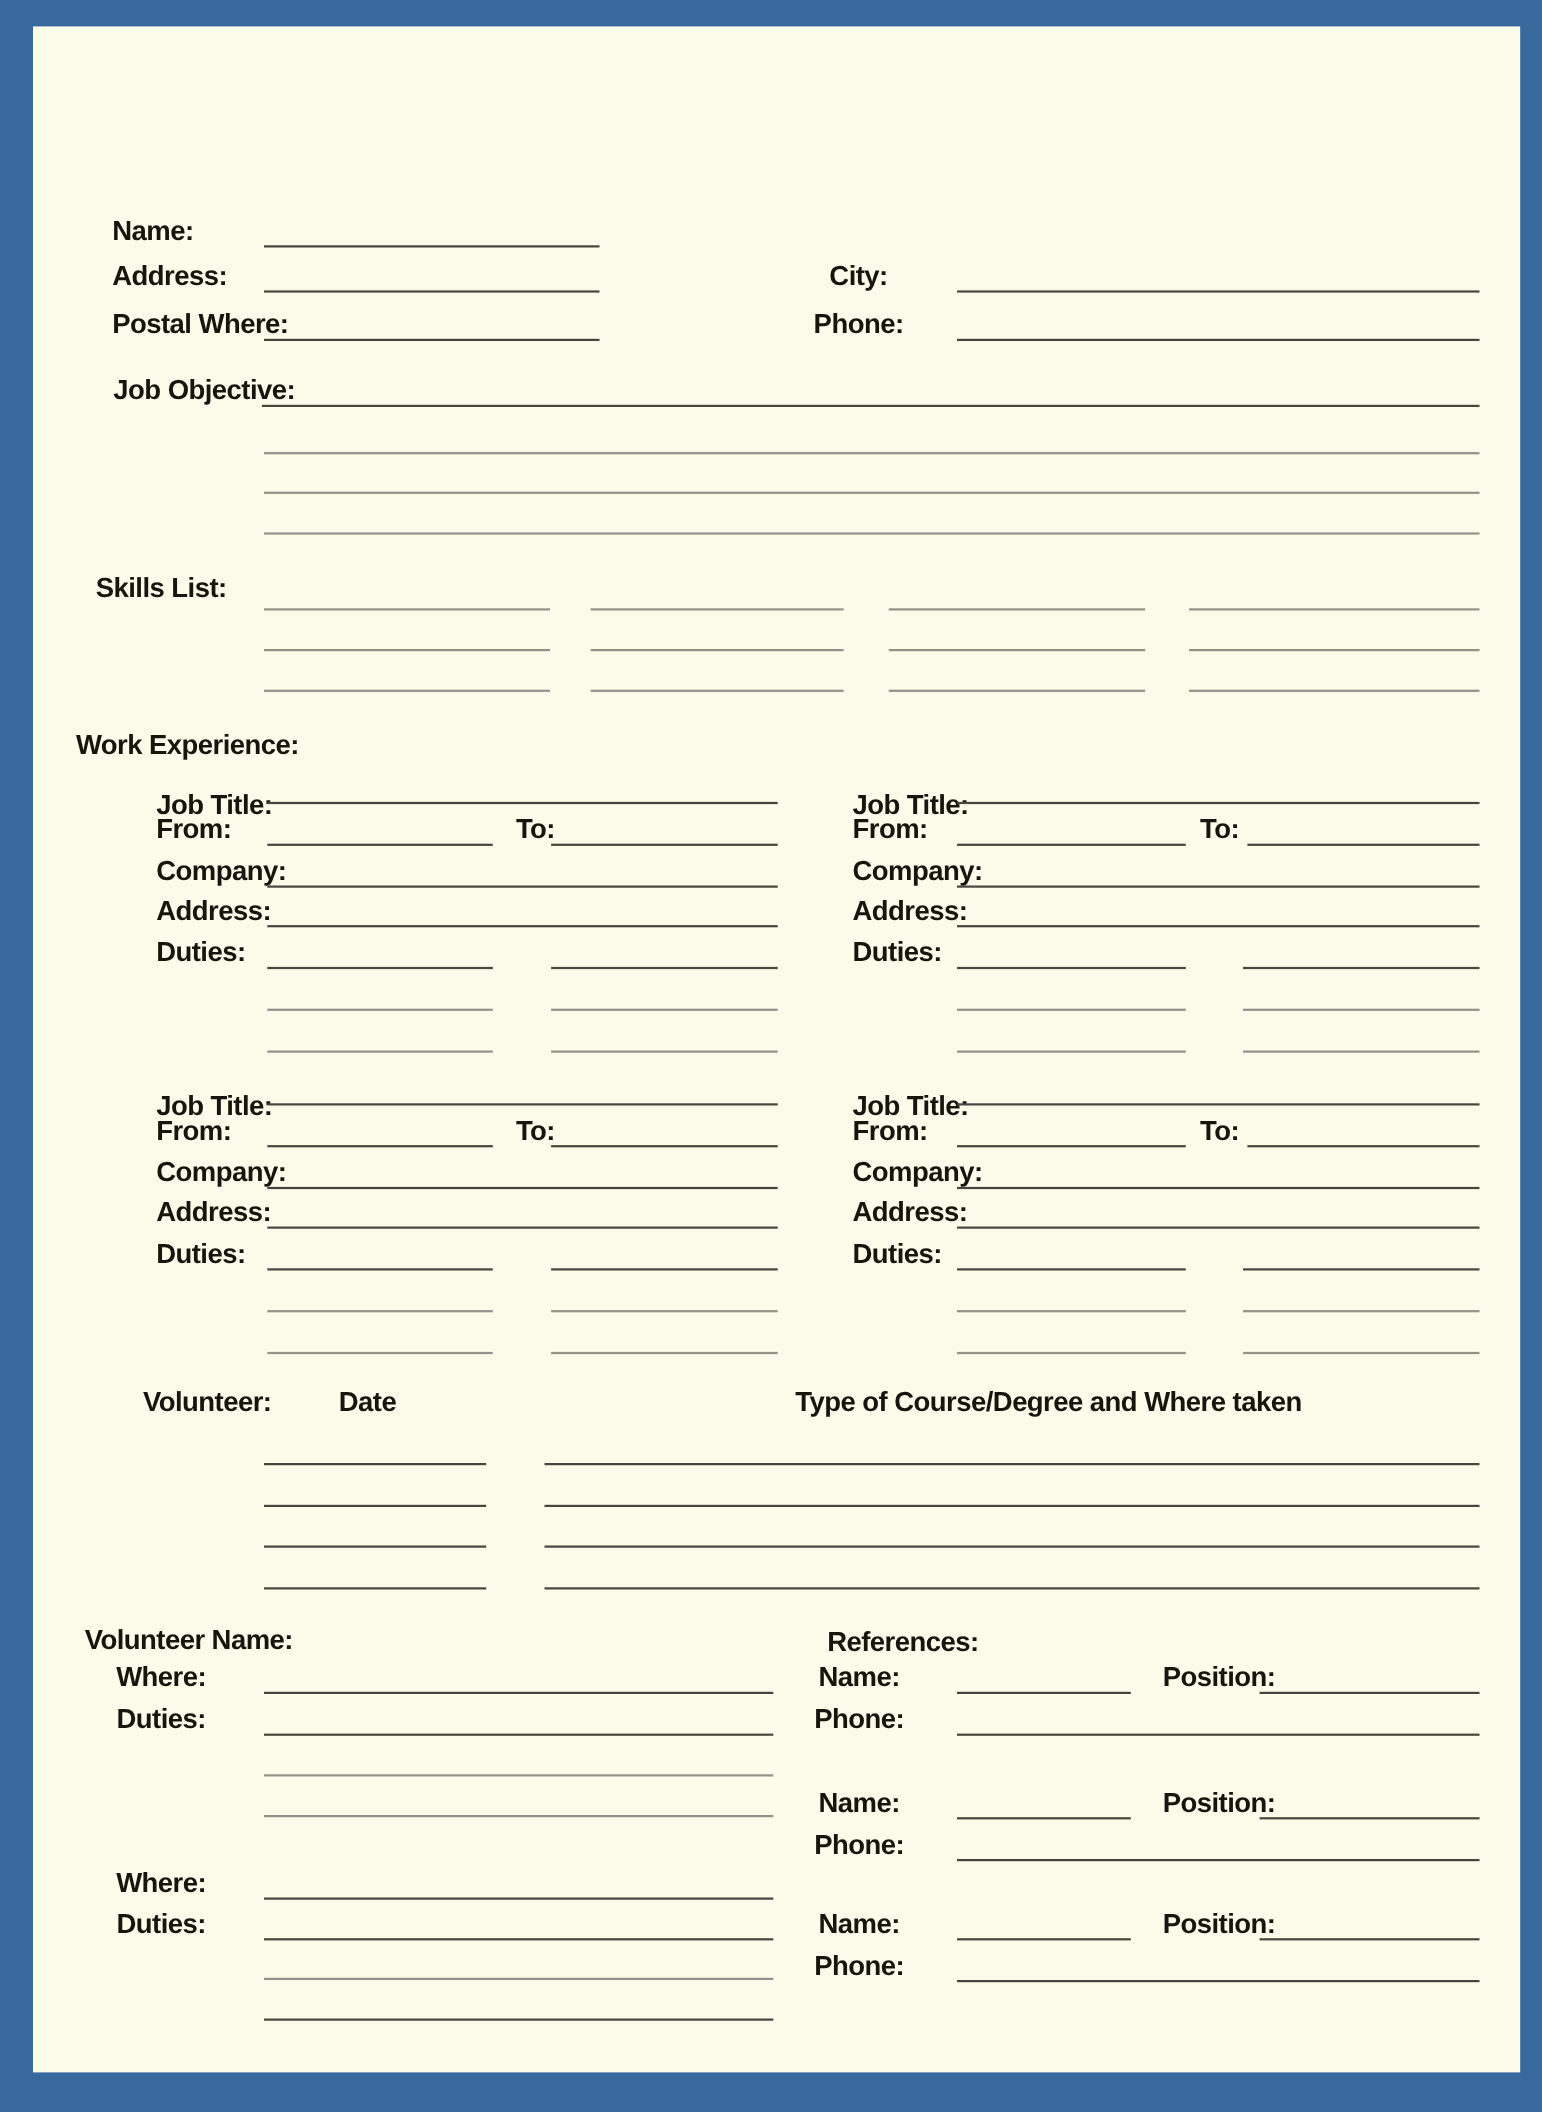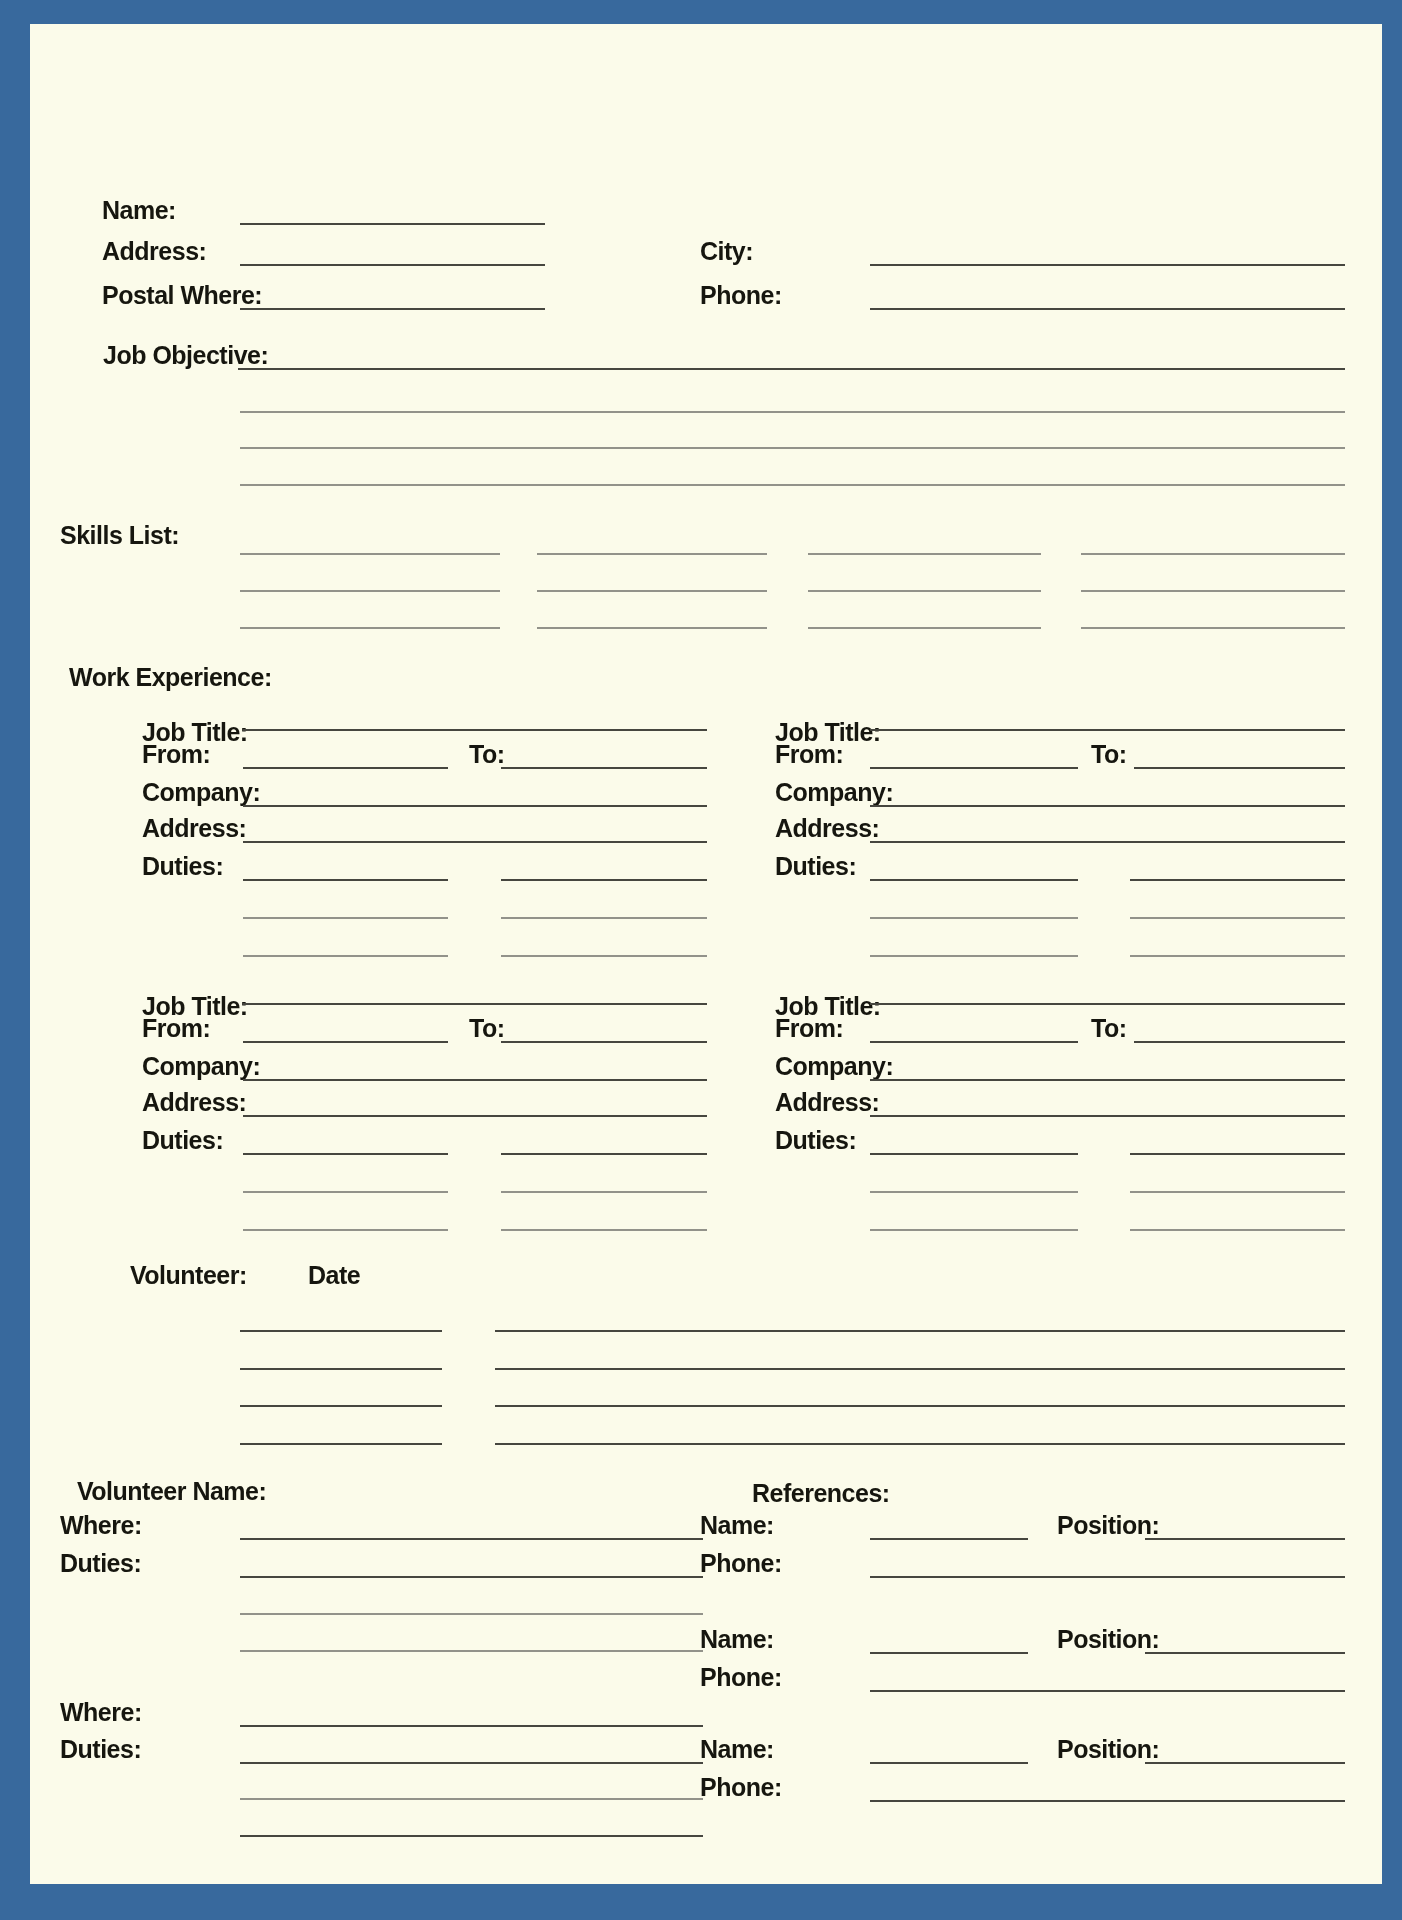--- a/index.html
+++ b/index.html
@@ -3,21 +3,21 @@
 <meta charset="utf-8">
 <style>
   html,body{margin:0;padding:0;background:#38699d;}
   #page{position:relative;width:1402px;height:1920px;background:#38699d;
         font-family:"Liberation Sans",sans-serif;}
   #sheet{position:absolute;left:30px;top:24px;width:1352px;height:1860px;background:#fbfbea;}
   .title{position:absolute;left:0;top:36px;width:1402px;text-align:center;
          font:700 74px/1.05 "Liberation Sans",sans-serif;letter-spacing:-2px;color:#2e68a0;}
   .lbl{position:absolute;font:700 25px/1.1 "Liberation Sans",sans-serif;color:#16160f;
        white-space:nowrap;letter-spacing:-0.5px;}
-  .rlbl{text-align:left;}
+  .rlbl{text-align:center;}
   .line{position:absolute;height:2px;background:#46463f;}
   .line.lt{background:#92928a;}
   .jobblock{position:absolute;left:0;width:1402px;height:290px;}
   .jobblock .l0{top:20px}.jobblock .l1{top:42px}.jobblock .l2{top:80px}
   .jobblock .l3{top:116px}.jobblock .l4{top:154px}
   .jobblock .r0{top:30px}.jobblock .r1{top:68px}.jobblock .r2{top:106px}
   .jobblock .r3{top:142px}.jobblock .r4{top:180px}.jobblock .r5{top:218px}.jobblock .r6{top:256px}
   .Llbl{left:142px}.Lline{left:243px;width:464px}.Lfrom{left:243px;width:205px}
   .LtoLbl{left:469px}.Ltoline{left:501px;width:206px}
   .LdA{left:243px;width:205px}.LdB{left:501px;width:206px}
@@ -140,20 +140,21 @@
     <div class="line RdA r4"></div>
     <div class="line RdB r4"></div>
     <div class="line lt RdA r5"></div>
     <div class="line lt RdB r5"></div>
     <div class="line lt RdA r6"></div>
     <div class="line lt RdB r6"></div>
   </div>
 
   <div class="lbl" style="left:130px;top:1262px">Volunteer:</div>
   <div class="lbl" style="left:308px;top:1262px">Date</div>
+  <div class="lbl" style="left:723px;top:1262px">Type of Course/Degree and Where taken</div>
   <div class="line" style="left:240px;top:1330px;width:202px"></div>
   <div class="line" style="left:495px;top:1330px;width:850px"></div>
   <div class="line" style="left:240px;top:1368px;width:202px"></div>
   <div class="line" style="left:495px;top:1368px;width:850px"></div>
   <div class="line" style="left:240px;top:1405px;width:202px"></div>
   <div class="line" style="left:495px;top:1405px;width:850px"></div>
   <div class="line" style="left:240px;top:1443px;width:202px"></div>
   <div class="line" style="left:495px;top:1443px;width:850px"></div>
 
   <div class="lbl" style="left:77px;top:1478px">Volunteer Name:</div>

